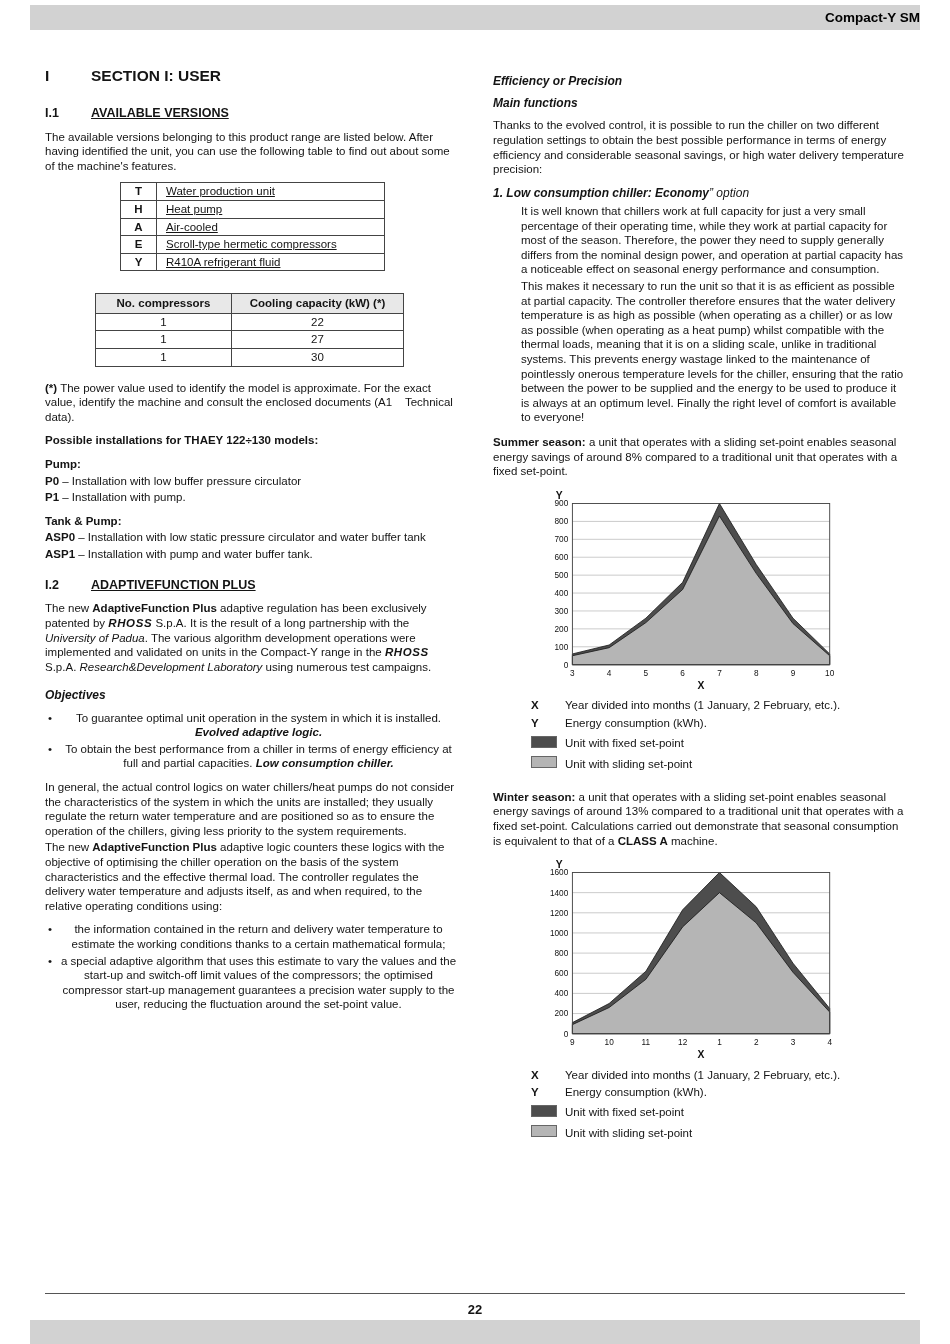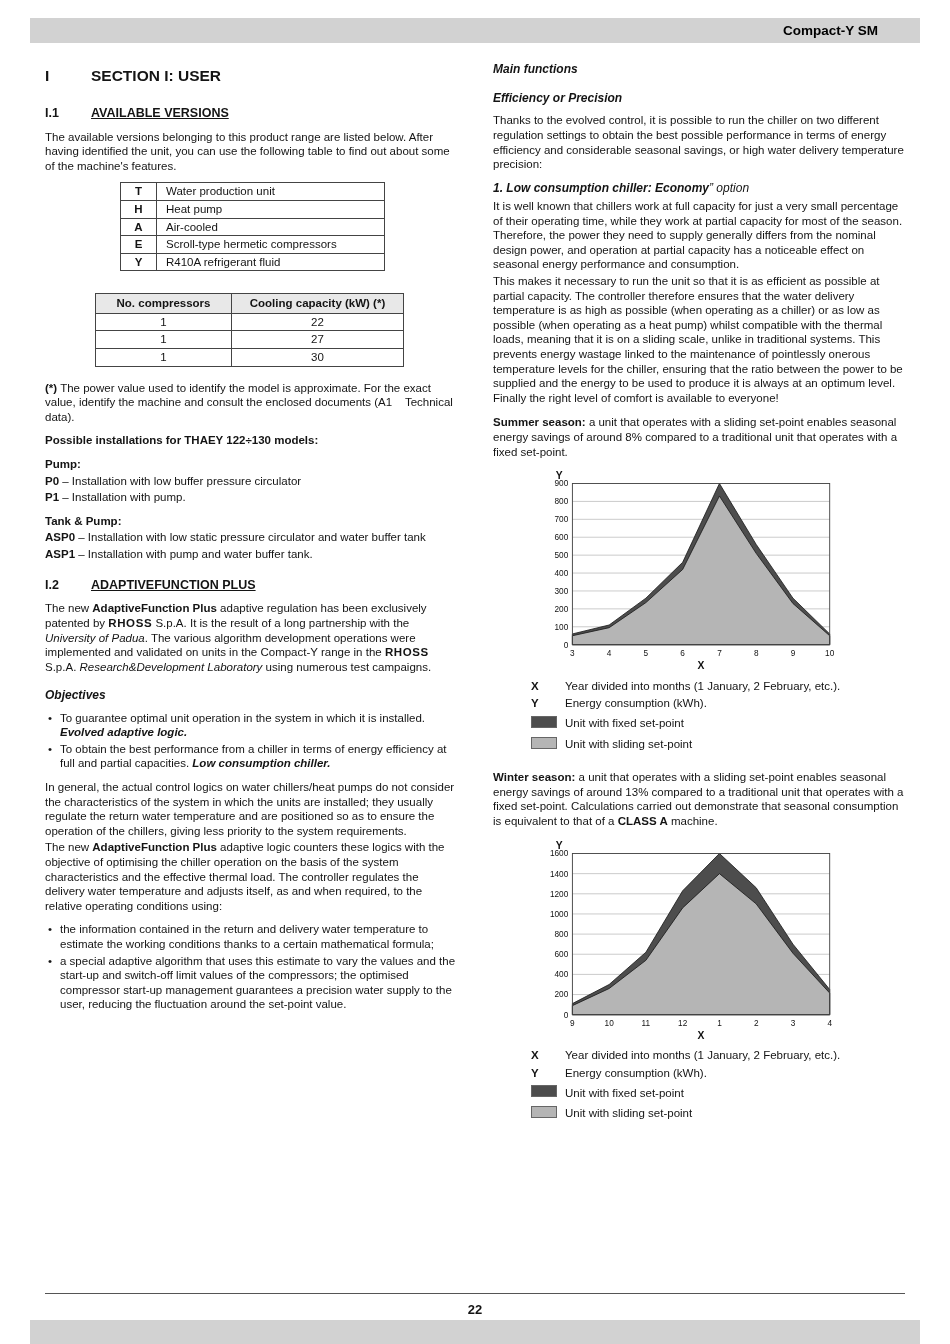--- a/index.html
+++ b/index.html
@@ -4,23 +4,22 @@
 <style>
   * { box-sizing: border-box; }
   body { margin: 0; background: #fff; }
   .page {
     position: relative; width: 950px; height: 1344px; background: #fff;
     font-family: "Liberation Sans", sans-serif; color: #141414;
     font-size: 11.5px; line-height: 1.27; overflow: hidden;
   }
   
   .header-bar {
-    position: absolute; top: 18px; left: 30px; right: 30px; height: 25px;
+    position: absolute; top: 5px; left: 30px; right: 30px; height: 25px;
     background: #d2d2d2; display: flex; align-items: center; justify-content: flex-end;
-    padding-right: 42px;
   }
   .header-title { font-weight: bold; font-size: 13.5px; color: #000; }
   .footer-line { position: absolute; bottom: 50px; left: 45px; right: 45px; border-top: 1px solid #555; }
   .page-num { position: absolute; bottom: 26px; left: 0; width: 100%; text-align: center; font-weight: bold; font-size: 13px; }
   .footer-bar { position: absolute; bottom: 0; left: 30px; right: 30px; height: 24px; background: #d2d2d2; }
 
   
   .content { position: absolute; top: 60px; left: 45px; right: 45px; display: flex; gap: 36px; }
   .col { flex: 1 1 0; min-width: 0; }
 
@@ -32,43 +31,43 @@
   .h-sub { display: flex; align-items: flex-start; font-size: 12.5px; font-weight: bold; margin: 16px 0 8px; }
   .h-sub .num { width: 46px; flex: none; }
   .h-sub .title { text-decoration: underline; }
   .h-italic { font-size: 12px; font-weight: bold; font-style: italic; margin: 14px 0 7px; }
   .h-italic.first { margin-top: 2px; }
 
   
   .seg-b { font-weight: bold; }
   .seg-i { font-style: italic; }
   .seg-bi { font-weight: bold; font-style: italic; }
-  .seg-logo { font-weight: bold; letter-spacing: 0.6px; }
+  .seg-logo { font-weight: bold; font-style: italic; letter-spacing: 0.6px; }
 
   
   table.tbl { border-collapse: collapse; font-size: 11.5px; margin: 2px 0 14px 0; border: 1.5px solid #333; }
   table.tbl td, table.tbl th { border: 1px solid #444; padding: 1px 9px; }
   table.features { margin-left: 75px; }
   table.features td.code { font-weight: bold; text-align: center; width: 36px; }
-  table.features td.desc { width: 228px; }
+  table.features td.desc { width: 228px; text-decoration: underline; }
   table.compressors { margin-left: 50px; margin-top: 22px; }
   table.compressors th { font-weight: bold; background: #e8e8e8; text-align: center; padding: 2px 12px; }
   table.compressors td { text-align: center; }
   table.compressors .c1 { width: 136px; }
   table.compressors .c2 { width: 172px; }
 
   
   ul.bullets { margin: 0 0 9px 0; padding: 0; list-style: none; }
-  ul.bullets li { position: relative; padding-left: 15px; margin-bottom: 2px; }
+  ul.bullets li { position: relative; padding-left: 15px; margin-bottom: 2px; text-align: center; }
   ul.bullets li::before { content: "\2022"; position: absolute; left: 3px; }
 
   
   .num-item { margin-bottom: 10px; }
   .num-item .head { font-size: 12px; margin-bottom: 3px; }
-  .num-item p { margin-left: 0; }
+  .num-item p { margin-left: 28px; }
 
   
   .chart-wrap { width: 310px; margin: 8px 0 2px 36px; }
   .chart-wrap svg { display: block; width: 100%; }
   .legend { margin: 6px 0 18px 38px; font-size: 11.5px; }
   .legend-row { display: flex; align-items: center; margin-bottom: 3px; }
   .legend-row.swatch-row { margin-top: 5px; }
   .legend-key { width: 34px; flex: none; font-weight: bold; }
   .legend-swatch { display: inline-block; width: 26px; height: 12px; border: 0.5px solid #666; }
   .legend-text { flex: 1; }
@@ -175,23 +174,23 @@
       <p><span>The new </span><span class="seg-b">AdaptiveFunction Plus</span><span> adaptive logic counters these logics with the objective of optimising the chiller operation on the basis of the system characteristics and the effective thermal load. The controller regulates the delivery water temperature and adjusts itself, as and when required, to the relative operating conditions using:</span></p>
       <ul class="bullets">
         <li><span>the information contained in the return and delivery water temperature to estimate the working conditions thanks to a certain mathematical formula;</span></li>
         <li><span>a special adaptive algorithm that uses this estimate to vary the values and the start-up and switch-off limit values of the compressors; the optimised compressor start-up management guarantees a precision water supply to the user, reducing the fluctuation around the set-point value.</span></li>
       </ul>
 
     </div>
 
     <div class="col">
 
+      <div class="h-italic">Efficiency or Precision</div>
+
       <div class="h-italic first">Main functions</div>
-
-      <div class="h-italic">Efficiency or Precision</div>
 
       <p><span>Thanks to the evolved control, it is possible to run the chiller on two different regulation settings to obtain the best possible performance in terms of energy efficiency and considerable seasonal savings, or high water delivery temperature precision:</span></p>
 
       <div class="num-item">
         <div class="head"><span class="seg-bi">1. Low consumption chiller: Economy</span><span class="seg-i">” option</span></div>
         <p class="tight"><span>It is well known that chillers work at full capacity for just a very small percentage of their operating time, while they work at partial capacity for most of the season. Therefore, the power they need to supply generally differs from the nominal design power, and operation at partial capacity has a noticeable effect on seasonal energy performance and consumption.</span></p>
         <p><span>This makes it necessary to run the unit so that it is as efficient as possible at partial capacity. The controller therefore ensures that the water delivery temperature is as high as possible (when operating as a chiller) or as low as possible (when operating as a heat pump) whilst compatible with the thermal loads, meaning that it is on a sliding scale, unlike in traditional systems. This prevents energy wastage linked to the maintenance of pointlessly onerous temperature levels for the chiller, ensuring that the ratio between the power to be supplied and the energy to be used to produce it is always at an optimum level. Finally the right level of comfort is available to everyone!</span></p>
       </div>
 
       <p><span class="seg-b">Summer season:</span><span> a unit that operates with a sliding set-point enables seasonal energy savings of around 8% compared to a traditional unit that operates with a fixed set-point.</span></p>

